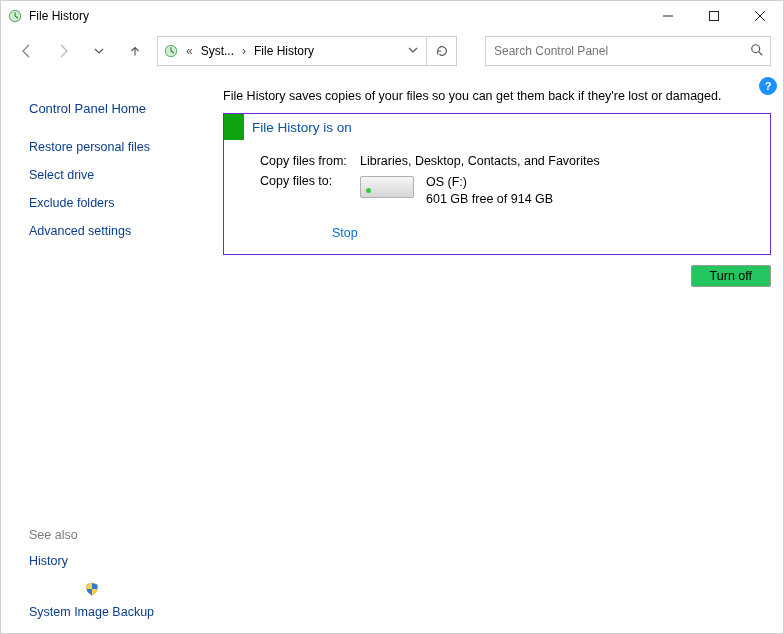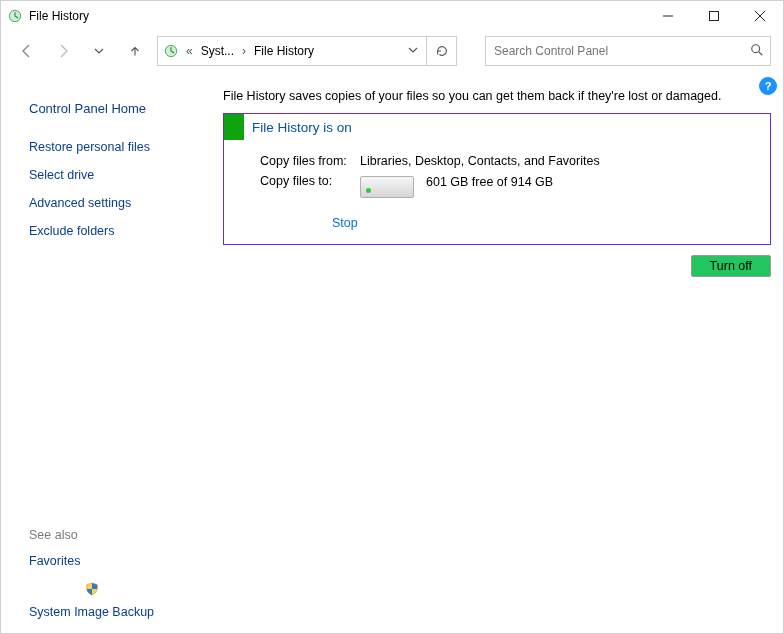--- a/index.html
+++ b/index.html
@@ -241,26 +241,26 @@
     </span>
   </div>
 </div>
 
 <div class="body">
 
   <div class="sidebar">
     <div class="home">Control Panel Home</div>
     <a class="link">Restore personal files</a>
     <a class="link">Select drive</a>
+    <a class="link">Exclude folders</a>
     <a class="link">Advanced settings</a>
-    <a class="link">Exclude folders</a>
 
     <div class="bottom">
       <div class="seealso">See also</div>
-      <a class="link">Favorites</a>
+      <a class="link">History</a>
       <span class="shield">
         <span>
           <svg width="14" height="14" viewBox="0 0 16 16">
             <path d="M8 1 L14 3 V8 C14 12 8 15 8 15 C8 15 2 12 2 8 V3 Z" fill="#ffd24d" stroke="#c89b1e" stroke-width="0.7"></path>
             <path d="M8 1 L14 3 V8 L8 8 Z" fill="#2e7bd6"></path>
             <path d="M8 8 L2 8 V3 L8 1 Z" fill="#2e7bd6" opacity="0"></path>
             <path d="M8 8 L8 15 C8 15 2 12 2 8 Z" fill="#2e7bd6"></path>
           </svg>
         </span>
         <a class="link" style="margin:0">System Image Backup</a>
@@ -281,20 +281,21 @@
       <div class="panel-body">
         <div class="panel-row">
           <div class="lbl">Copy files from:</div>
           <div>Libraries, Desktop, Contacts, and Favorites</div>
         </div>
         <div class="panel-row">
           <div class="lbl">Copy files to:</div>
           <div class="drive">
             <div class="drive-icon"></div>
             <div class="drive-text">
+              <div>OS (F:)</div>
               <div>601 GB free of 914 GB</div>
             </div>
           </div>
         </div>
         <div class="status-row">
           <a class="stop-link">Stop</a>
         </div>
       </div>
     </div>
 

